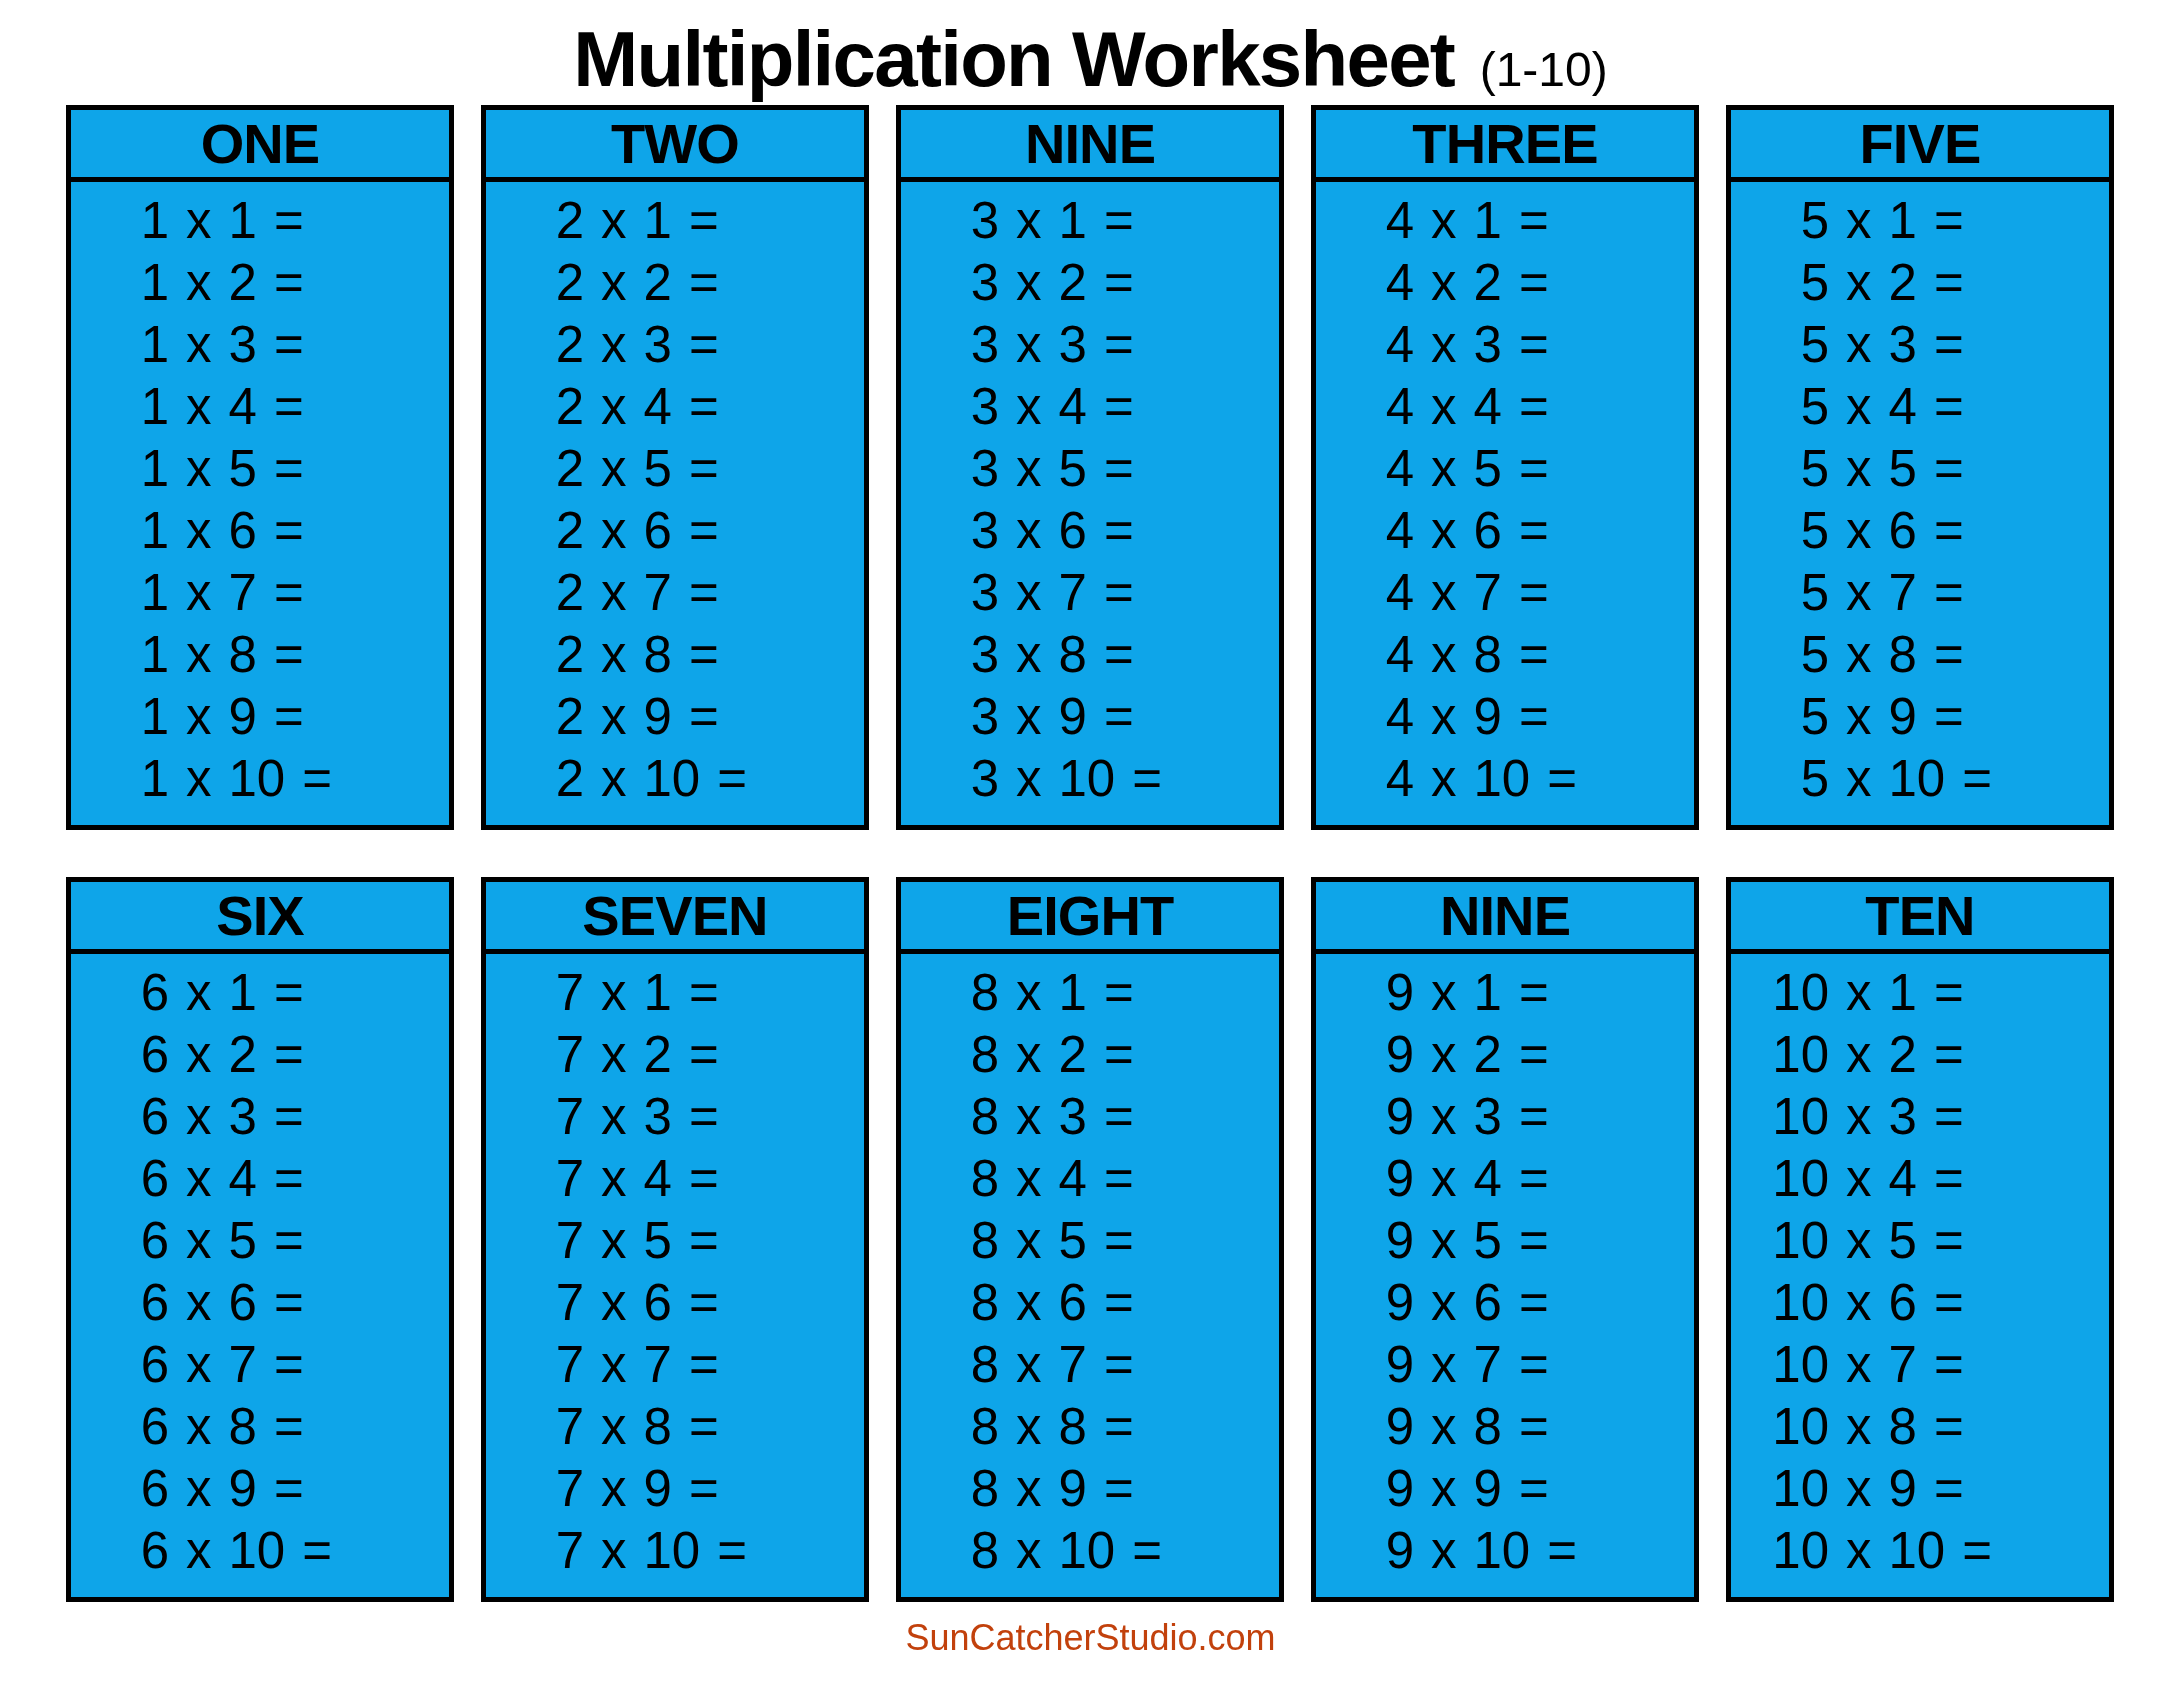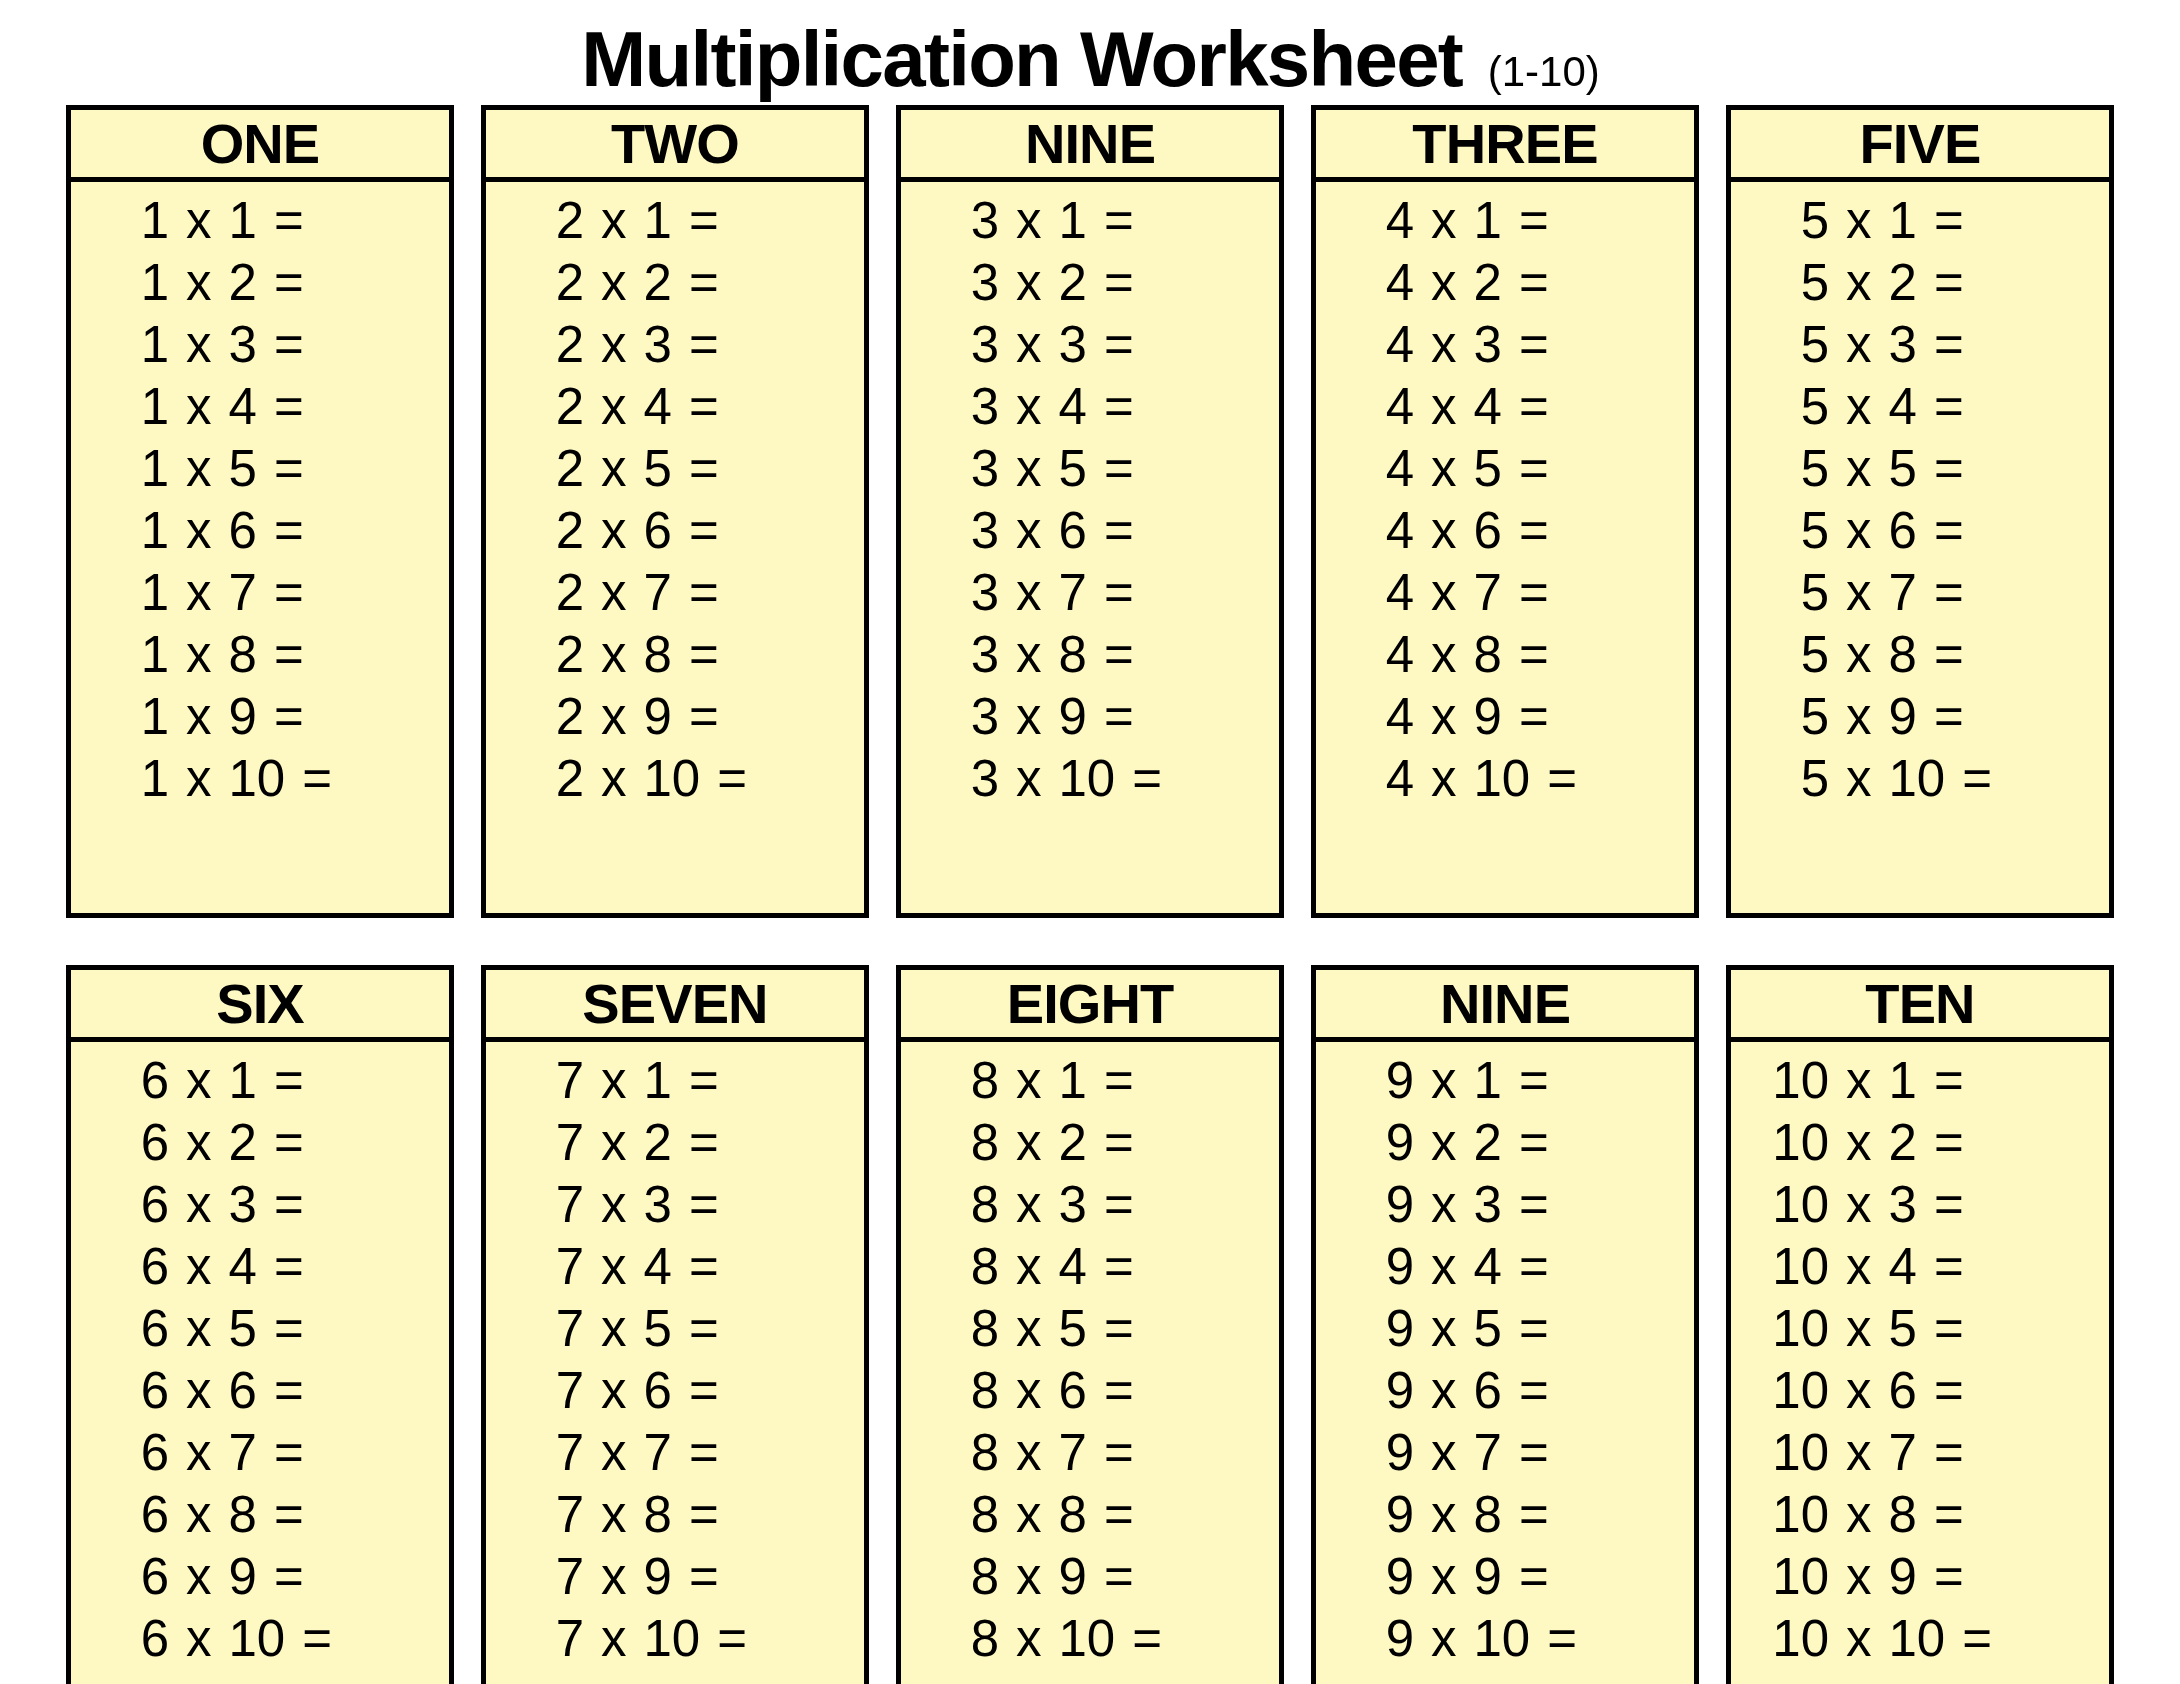--- a/index.html
+++ b/index.html
@@ -20,34 +20,34 @@
     align-items: baseline;
     gap: 25.6px;
     white-space: nowrap;
   }
   .title-main {
     font-size: 78px;
     font-weight: 700;
     letter-spacing: -1.7px;
   }
   .title-range {
-    font-size: 42px;
+    font-size: 48px;
     font-weight: 400;
   }
   .grid {
     display: grid;
     grid-template-columns: repeat(5, 388px);
     column-gap: 27px;
     row-gap: 47px;
     margin-left: 66px;
   }
   .box {
     border: 5.1px solid #000;
-    height: 813px;
-    background: #fef9c3;
+    height: 725px;
+    background: #0ea5e9;
   }
   .box-header {
     height: 72px;
     border-bottom: 5.1px solid #000;
     display: flex;
     align-items: center;
     justify-content: center;
     font-size: 56px;
     font-weight: 700;
     letter-spacing: -0.9px;

